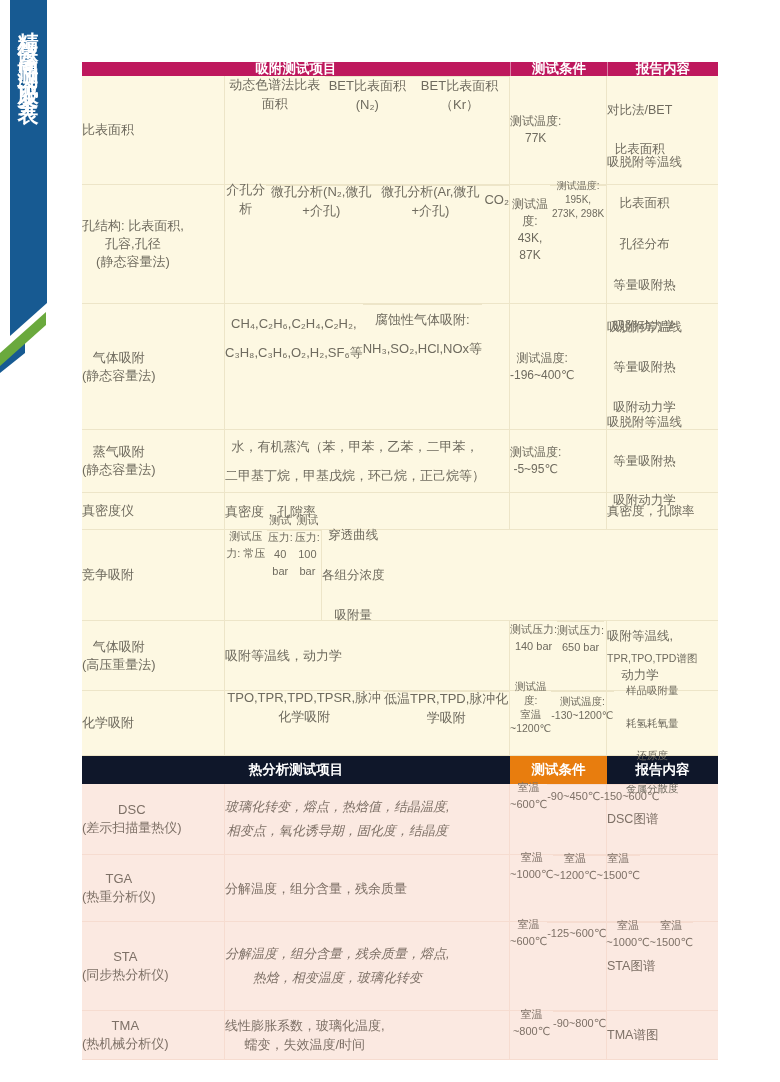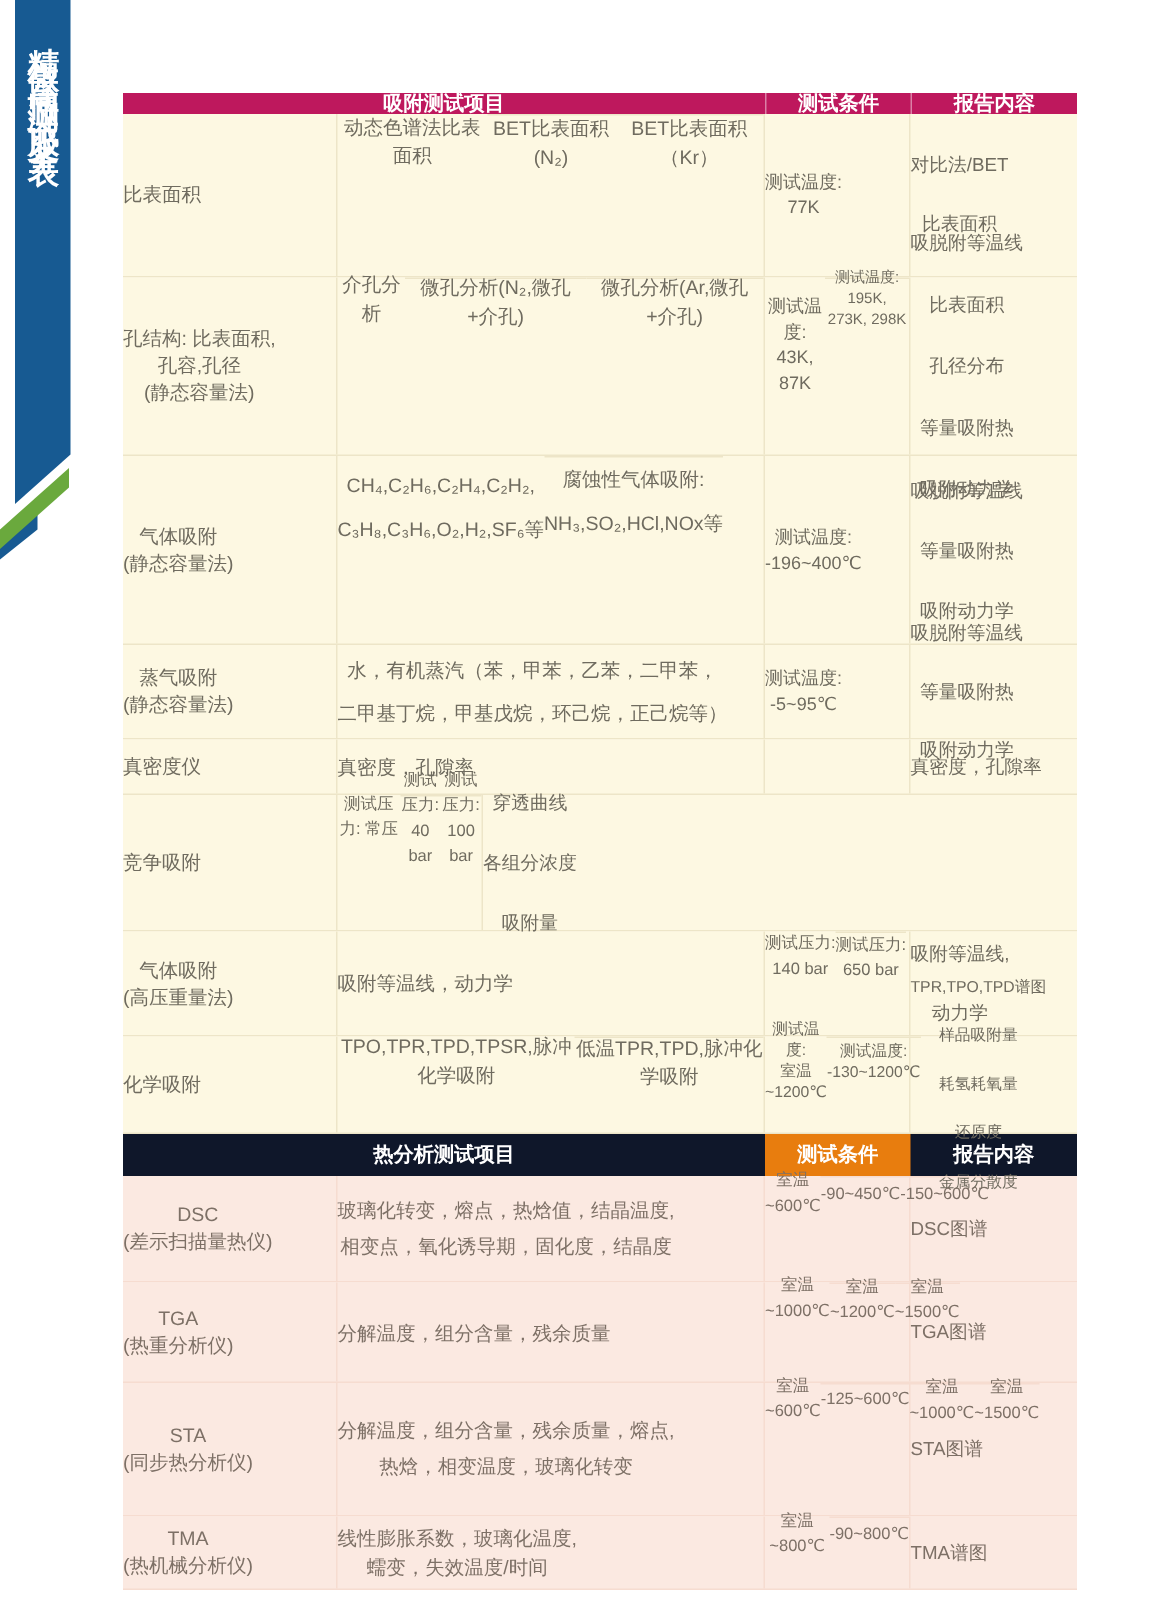--- a/index.html
+++ b/index.html
@@ -34,21 +34,21 @@
   .cell{display:flex;flex-direction:column;align-items:center;justify-content:center;
         font-size:13px;line-height:19px;}
   .col .cell+.cell{border-top:1px solid #EDE5C8;}
   .sec.pink .col .cell+.cell{border-top-color:#F6DCD0;}
   .cat .cell{line-height:18px;}
   .cond .cell{font-size:12px;line-height:17px;}
   .rep .cell{font-size:12.5px;gap:20px;}
   .cell.small{font-size:10px;line-height:14px;}
   .cell.sm11{font-size:11px;}
   .lh29 div{line-height:29px;}
-  .lh24 div{line-height:24px;}
+  .lh24 div{line-height:24px;font-style:italic;}
   .lh21 div{line-height:21px;}
   .lh20 div{line-height:20px;}
   .sec.pink .cond .cell{font-size:11px;}
 </style>
 </head>
 <body>
 
 <div class="page">
 
   <div class="ribbon">
@@ -110,20 +110,23 @@
       <div class="col item">
         <div class="cell" style="height:28px">
             <div>介孔分析</div>
           </div>
         <div class="cell" style="height:31px">
             <div>微孔分析(N₂,微孔+介孔)</div>
           </div>
         <div class="cell" style="height:31px">
             <div>微孔分析(Ar,微孔+介孔)</div>
           </div>
+        <div class="cell" style="height:28px">
+            <div>CO₂</div>
+          </div>
       </div>
       <div class="col cond">
         <div class="cell" style="height:90px">
           <div>测试温度:</div>
           <div>43K,  87K</div>
         </div>
         <div class="cell small" style="height:28px">
           <div>测试温度:  195K,</div>
           <div>273K,  298K</div>
         </div>
@@ -368,25 +371,20 @@
         <div class="cell" style="height:22px">
             <div>室温~1000℃</div>
           </div>
         <div class="cell" style="height:22px">
             <div>室温~1200℃</div>
           </div>
         <div class="cell" style="height:22px">
             <div>室温~1500℃</div>
           </div>
       </div>
-      <div class="col rep">
-        <div class="cell" style="height:66px">
-            <div>TGA图谱</div>
-          </div>
-      </div>
     </div>
 
     <div class="sec pink">
       <div class="col cat">
         <div class="cell" style="height:88px">
           <div>STA</div>
           <div>(同步热分析仪)</div>
         </div>
       </div>
       <div class="col item">

